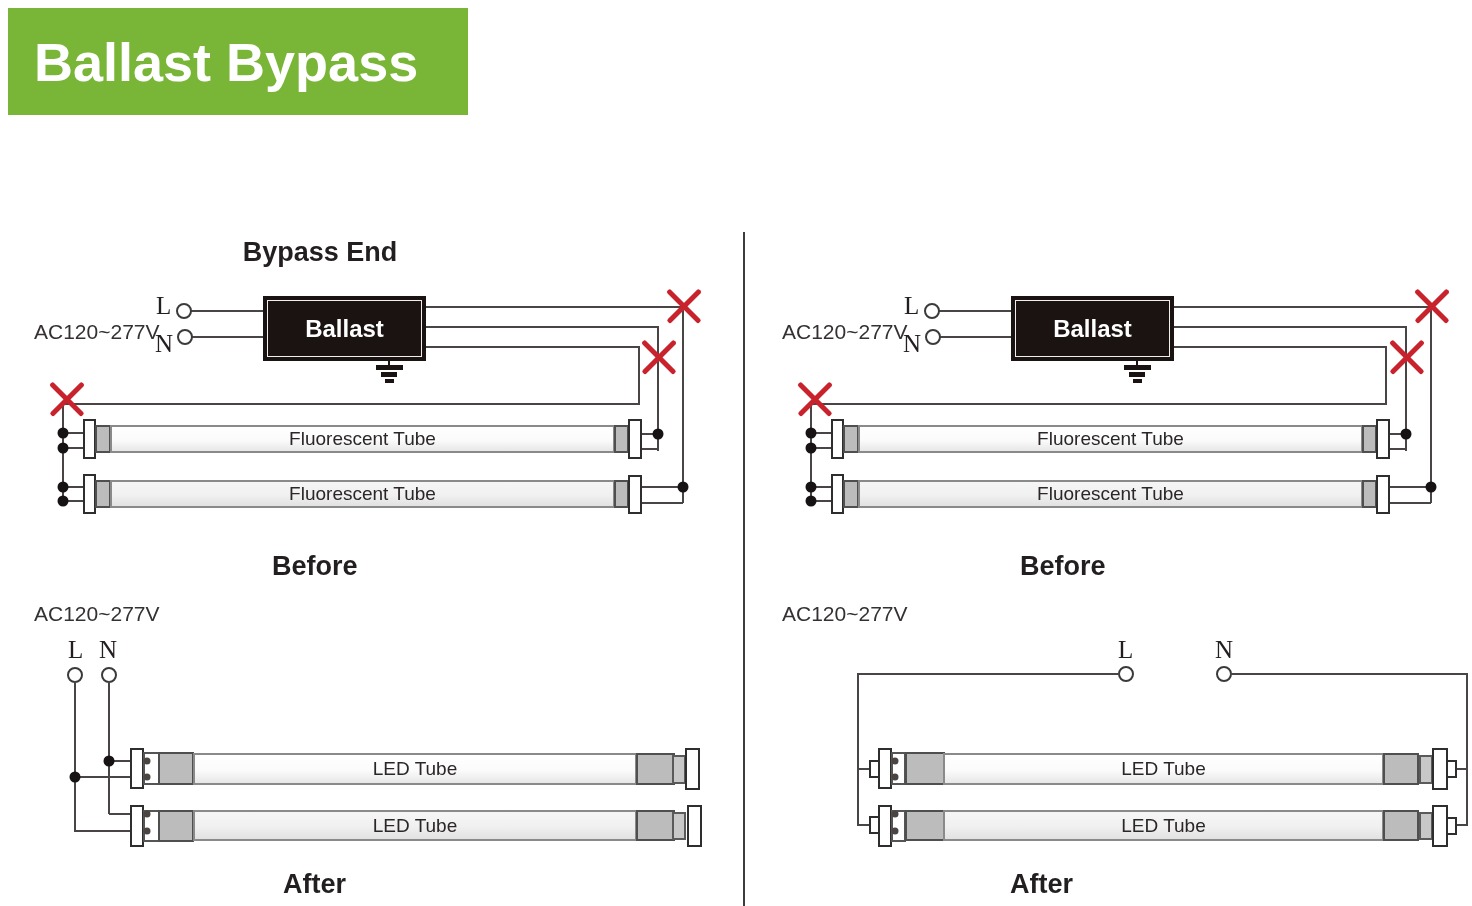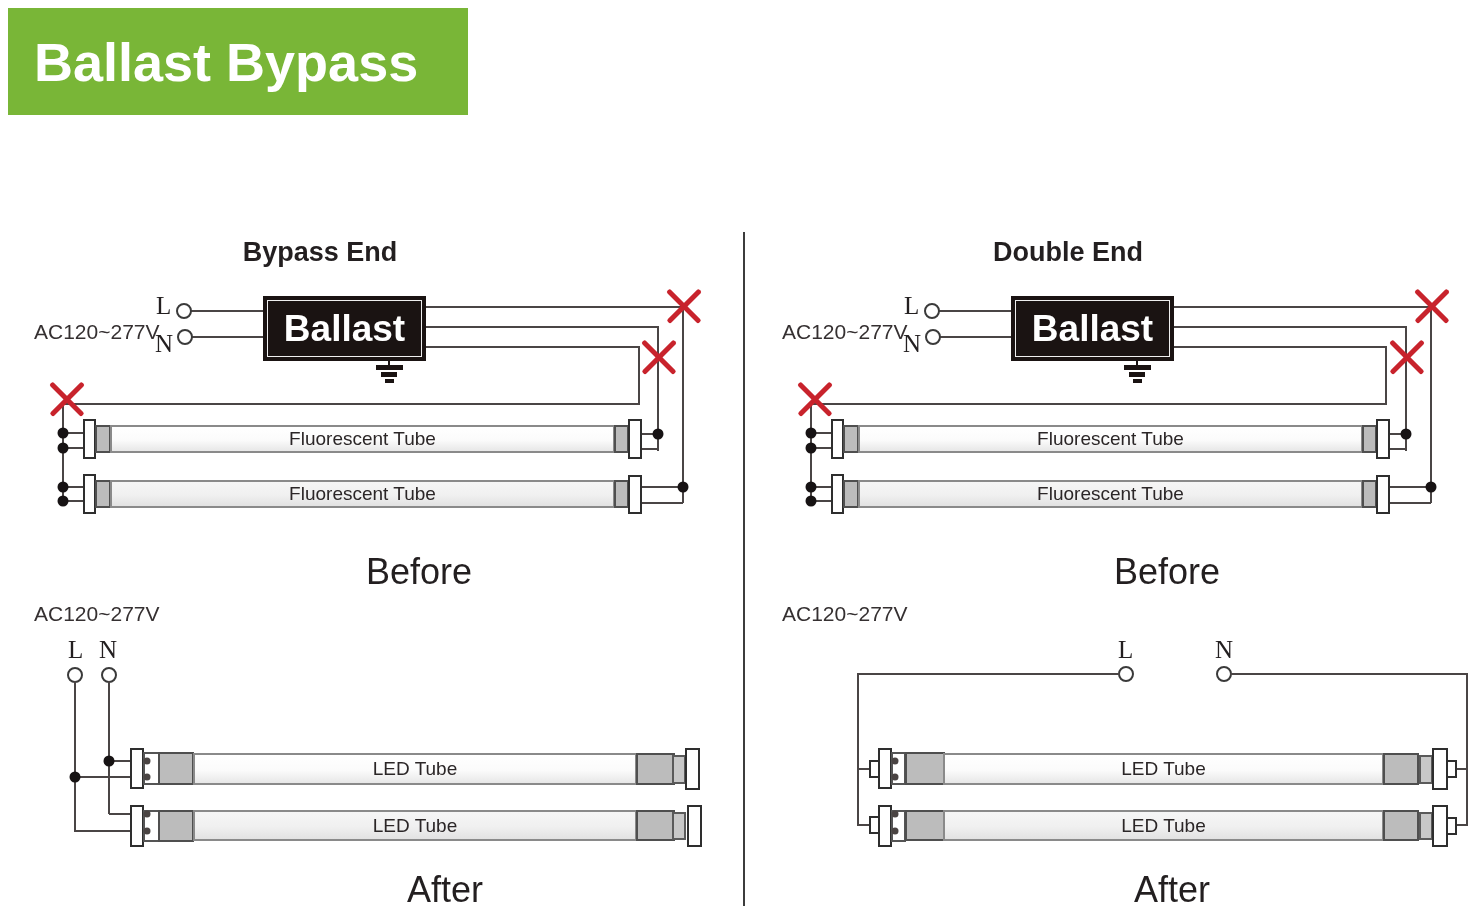--- a/index.html
+++ b/index.html
@@ -19,36 +19,36 @@
   .pin{position:absolute;width:7px;height:7px;background:#4a4443;border-radius:50%;transform:translate(-50%,-50%);}
   
   .xmark{position:absolute;width:34px;height:34px;}
   .xmark::before,.xmark::after{content:"";position:absolute;left:50%;top:50%;width:45px;height:4.5px;
         background:#c8232c;border-radius:2px;}
   .xmark::before{transform:translate(-50%,-50%) rotate(45deg);}
   .xmark::after{transform:translate(-50%,-50%) rotate(-45deg);}
   
   .ballast{position:absolute;width:163px;height:65px;background:#1a1312;}
   .ballast-inner{position:absolute;inset:4px;border:1px solid #efefef;display:flex;align-items:center;justify-content:center;}
-  .ballast-label{color:#ffffff;font-weight:bold;font-size:37px;}
+  .ballast-label{color:#ffffff;font-weight:bold;font-size:24px;}
   .gbar{position:absolute;background:#1a1312;}
   
   .cap{position:absolute;background:#ffffff;border:2px solid #2e2e2e;box-sizing:border-box;}
   .gblock{position:absolute;background:#bcbcbc;border:2px solid #4f4f4f;box-sizing:border-box;}
   .gblock2{position:absolute;background:#c8c8c8;border:2px solid #5a5a5a;box-sizing:border-box;}
   .pinband{position:absolute;background:#ffffff;border:2px solid #555;box-sizing:border-box;}
   .conn{position:absolute;background:#ffffff;border:2px solid #2e2e2e;box-sizing:border-box;}
   .tubebody{position:absolute;border:2px solid #8a8a8a;box-sizing:border-box;
             background:linear-gradient(#ffffff 0%,#fbfbfb 55%,#e7e7e7 100%);
             display:flex;align-items:center;justify-content:center;font-size:19px;color:#2b2627;}
   .tubebody.t2{background:linear-gradient(#f6f6f6 0%,#f0f0f0 55%,#e2e2e2 100%);}
   
   .lbl{position:absolute;color:#231f20;}
   .title{font-weight:bold;font-size:27px;text-align:center;width:240px;}
-  .stage{font-weight:normal;font-size:36px;text-align:right;width:200px;}
+  .stage{font-weight:bold;font-size:27px;text-align:left;width:200px;}
   .ac{font-size:21px;color:#353031;}
   .ln{font-family:"Liberation Serif",serif;font-size:25px;}
 </style>
 </head>
 <body>
 
 <div class="canvas">
 
   <div class="banner">
     <div class="banner-title">Ballast Bypass</div>
@@ -157,21 +157,20 @@
   <div class="gblock" style="left:158px;top:810px;width:36px;height:32px;"></div>
   <div class="tubebody t2" style="left:193px;top:810px;width:444px;height:31px;">
     <span>LED Tube</span>
   </div>
   <div class="gblock" style="left:636px;top:810px;width:39px;height:31px;"></div>
   <div class="gblock2" style="left:672px;top:812px;width:14px;height:28px;"></div>
   <div class="cap" style="left:687px;top:805px;width:15px;height:42px;"></div>
 
   <div class="lbl stage" style="left:283px;top:869px;">After</div>
 
-  <div class="lbl title" style="left:948px;top:237px;">Double End</div>
 
   <div class="wh" style="left:938px;top:310px;width:74px;"></div>
   <div class="wh" style="left:939px;top:336px;width:73px;"></div>
   <div class="wh" style="left:1174px;top:306px;width:258px;"></div>
   <div class="wh" style="left:1174px;top:326px;width:233px;"></div>
   <div class="wh" style="left:1174px;top:346px;width:213px;"></div>
   <div class="wv" style="left:1385px;top:346px;height:59px;"></div>
   <div class="wh" style="left:811px;top:403px;width:576px;"></div>
   <div class="wv" style="left:810px;top:403px;height:99px;"></div>
   <div class="wh" style="left:811px;top:432px;width:21px;"></div>

